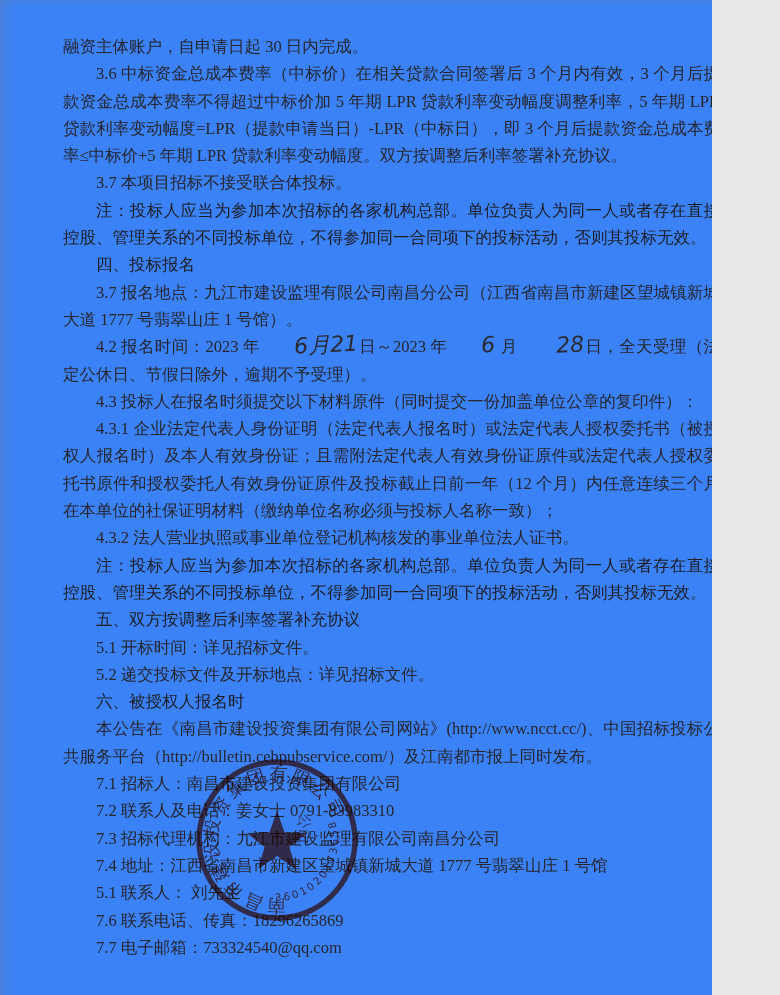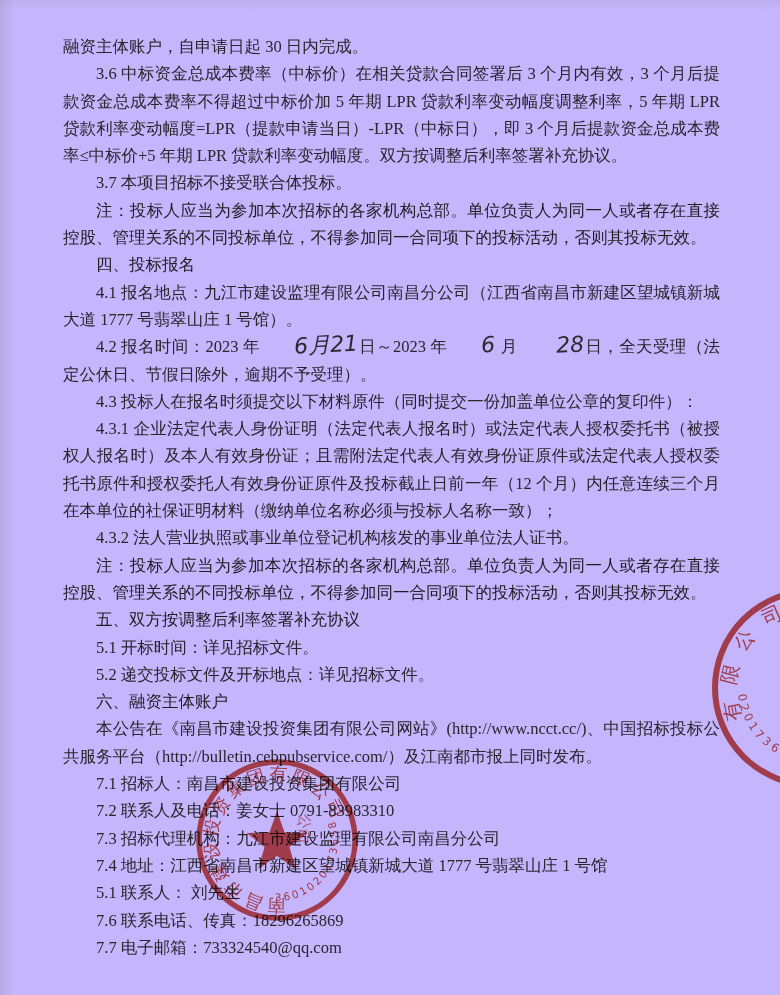--- a/index.html
+++ b/index.html
@@ -1,19 +1,19 @@
 <!DOCTYPE html>
 <html><head>
 <meta charset="utf-8">
 <style>
   html,body{margin:0;padding:0;background:#e9e9e7;}
   .page{
     position:relative;
-    width:780px;height:995px;
-    background:#c4b5fd;
+    width:712px;height:995px;
+    background:#3b82f6;
     overflow:hidden;
     font-family:"Liberation Serif","DejaVu Serif",serif;
     color:#26262c;
   }
   .page::before{ 
     content:"";position:absolute;left:0;top:0;bottom:0;width:14px;
     background:linear-gradient(to right,rgba(120,120,118,0.18),rgba(120,120,118,0));
     pointer-events:none;z-index:5;
   }
   .page::after{
@@ -49,30 +49,30 @@
 <body>
 
 <div class="page">
 
   <div class="body-text">
     <p>融资主体账户，自申请日起 30 日内完成。</p>
     <p class="indent">3.6 中标资金总成本费率（中标价）在相关贷款合同签署后 3 个月内有效，3 个月后提款资金总成本费率不得超过中标价加 5 年期 LPR 贷款利率变动幅度调整利率，5 年期 LPR 贷款利率变动幅度=LPR（提款申请当日）-LPR（中标日），即 3 个月后提款资金总成本费率≤中标价+5 年期 LPR 贷款利率变动幅度。双方按调整后利率签署补充协议。</p>
     <p class="indent">3.7 本项目招标不接受联合体投标。</p>
     <p class="indent bold">注：投标人应当为参加本次招标的各家机构总部。单位负责人为同一人或者存在直接控股、管理关系的不同投标单位，不得参加同一合同项下的投标活动，否则其投标无效。</p>
     <p class="heading">四、投标报名</p>
-    <p class="indent">4.1 报名地点：九江市建设监理有限公司南昌分公司（江西省南昌市新建区望城镇新城大道 1777 号翡翠山庄 1 号馆）。</p>
+    <p class="indent">3.7 报名地点：九江市建设监理有限公司南昌分公司（江西省南昌市新建区望城镇新城大道 1777 号翡翠山庄 1 号馆）。</p>
     <p class="indent"><span>4.2 报名时间：2023 年</span><span class="hw">6月21</span><span>日～2023 年</span><span class="hw">6</span><span> 月 </span><span class="hw">28</span><span>日，全天受理（法定公休日、节假日除外，逾期不予受理）。</span></p>
     <p class="indent">4.3 投标人在报名时须提交以下材料原件（同时提交一份加盖单位公章的复印件）：</p>
     <p class="indent">4.3.1 企业法定代表人身份证明（法定代表人报名时）或法定代表人授权委托书（被授权人报名时）及本人有效身份证；且需附法定代表人有效身份证原件或法定代表人授权委托书原件和授权委托人有效身份证原件及投标截止日前一年（12 个月）内任意连续三个月在本单位的社保证明材料（缴纳单位名称必须与投标人名称一致）；</p>
     <p class="indent">4.3.2 法人营业执照或事业单位登记机构核发的事业单位法人证书。</p>
     <p class="indent bold">注：投标人应当为参加本次招标的各家机构总部。单位负责人为同一人或者存在直接控股、管理关系的不同投标单位，不得参加同一合同项下的投标活动，否则其投标无效。</p>
     <p class="heading">五、双方按调整后利率签署补充协议</p>
     <p class="indent">5.1 开标时间：详见招标文件。</p>
     <p class="indent">5.2 递交投标文件及开标地点：详见招标文件。</p>
-    <p class="heading">六、融资主体账户</p>
+    <p class="heading">六、被授权人报名时</p>
     <p class="indent">本公告在《南昌市建设投资集团有限公司网站》(http://www.ncct.cc/)、中国招标投标公共服务平台（http://bulletin.cebpubservice.com/）及江南都市报上同时发布。</p>
     <p class="indent">7.1 招标人：南昌市建设投资集团有限公司</p>
     <p class="indent">7.2 联系人及电话：姜女士 0791-83983310</p>
     <p class="indent">7.3 招标代理机构：九江市建设监理有限公司南昌分公司</p>
     <p class="indent">7.4 地址：江西省南昌市新建区望城镇新城大道 1777 号翡翠山庄 1 号馆</p>
     <p class="indent">5.1 联系人： 刘先生</p>
     <p class="indent">7.6 联系电话、传真：18296265869</p>
     <p class="indent">7.7 电子邮箱：733324540@qq.com</p>
   </div>
 

